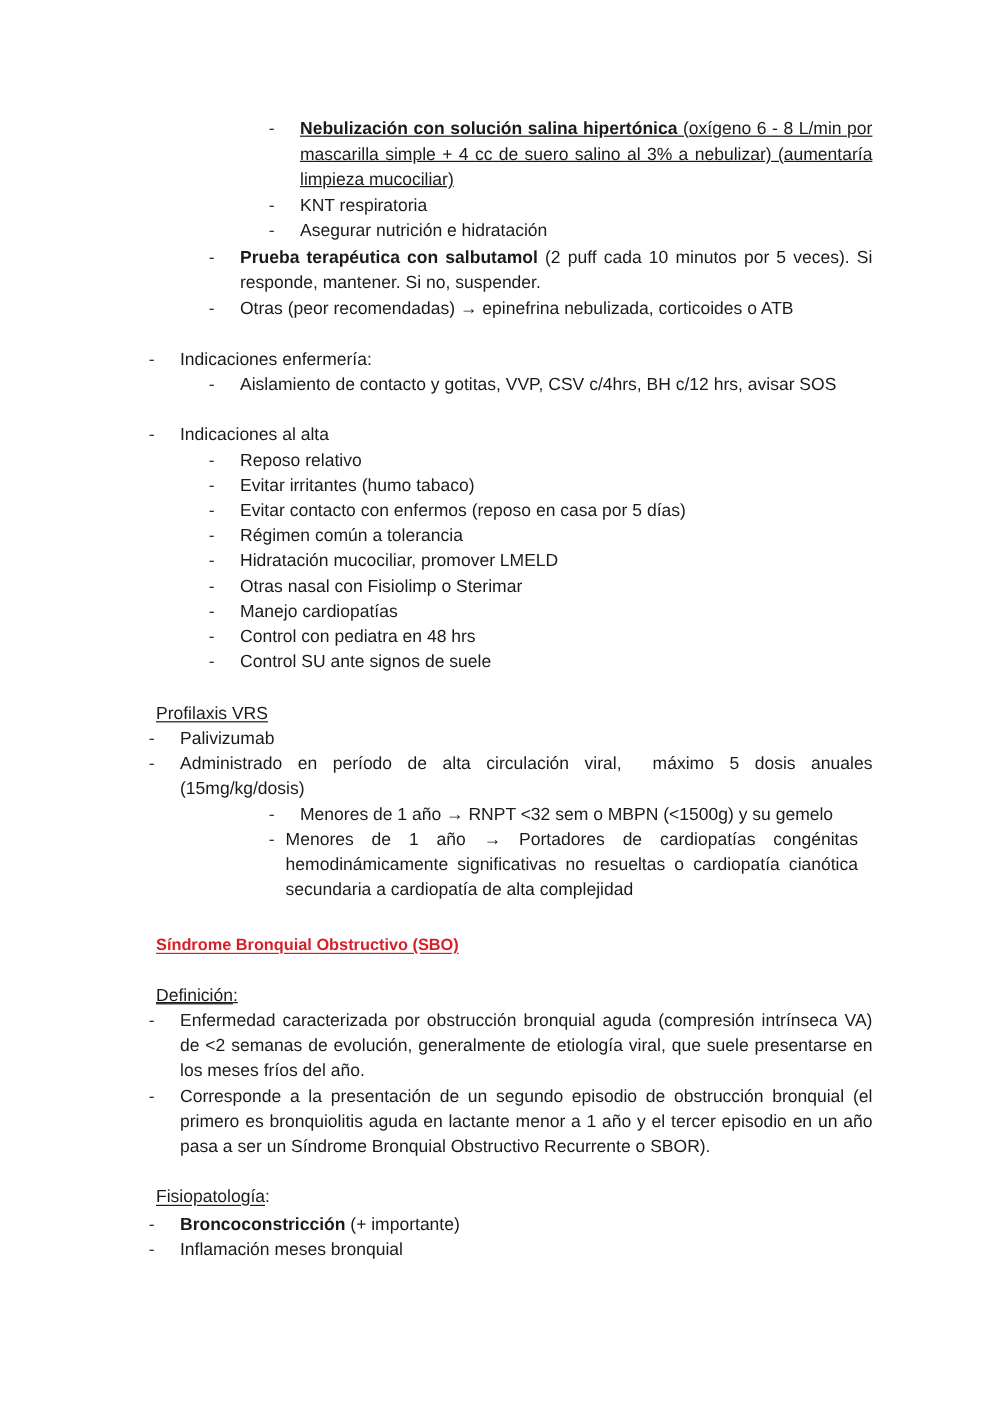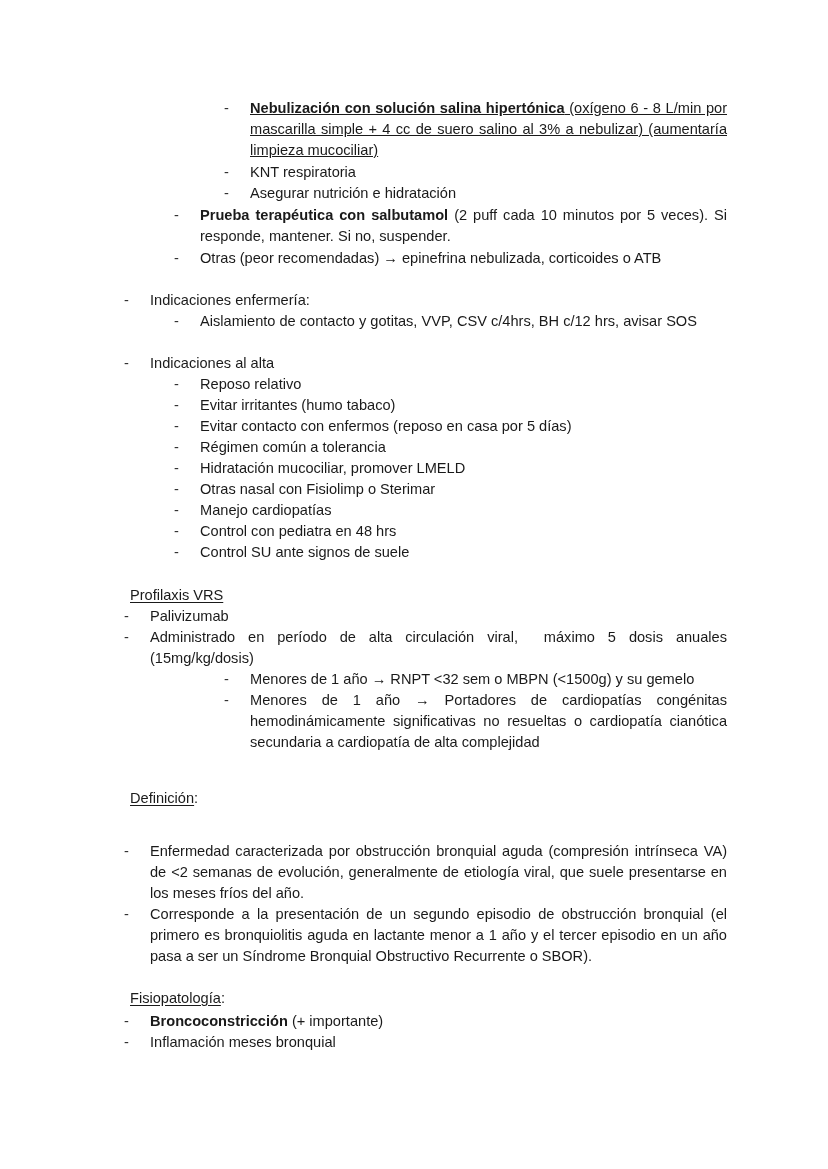--- a/index.html
+++ b/index.html
@@ -102,25 +102,26 @@
   <div class="item" style="top:627px;">
     <span class="dash" style="left:124px;">-</span>
     <span class="txt" style="left:150px; width:577px; white-space:pre-wrap;">Administrado en período de alta circulación viral,  máximo 5 dosis anuales (15mg/kg/dosis)</span>
   </div>
   <div class="item" style="top:669px;">
     <span class="dash" style="left:224px;">-</span>
     <span class="txt" style="left:250px; width:490px; white-space:nowrap;">Menores de 1 año → RNPT &lt;32 sem o MBPN (&lt;1500g) y su gemelo</span>
   </div>
   <div class="item" style="top:690px;">
     <span class="dash" style="left:224px;">-</span>
-    <span class="txt" style="left:250px; width:477px;">Menores de 1 año → Portadores de cardiopatías congénitas hemodinámicamente significativas no resueltas o cardiopatía cianótica secundaria a cardiopatía de alta complejidad</span>
+    <span class="txt" style="left:238px; width:477px;">Menores de 1 año → Portadores de cardiopatías congénitas hemodinámicamente significativas no resueltas o cardiopatía cianótica secundaria a cardiopatía de alta complejidad</span>
   </div>
 
+  <div class="heading red" style="top:777px;">Síndrome Bronquial Obstructivo (SBO)</div>
 
-  <div class="heading" style="top:788px;">
+  <div class="heading" style="top:820px;text-decoration:underline;">
     <span class="u">Definición</span><span>:</span>
   </div>
   <div class="item" style="top:841px;">
     <span class="dash" style="left:124px;">-</span>
     <span class="txt" style="left:150px; width:577px;">Enfermedad caracterizada por obstrucción bronquial aguda (compresión intrínseca VA) de &lt;2 semanas de evolución, generalmente de etiología viral, que suele presentarse en los meses fríos del año.</span>
   </div>
   <div class="item" style="top:904px;">
     <span class="dash" style="left:124px;">-</span>
     <span class="txt" style="left:150px; width:577px;">Corresponde a la presentación de un segundo episodio de obstrucción bronquial (el primero es bronquiolitis aguda en lactante menor a 1 año y el tercer episodio en un año pasa a ser un Síndrome Bronquial Obstructivo Recurrente o SBOR).</span>
   </div>

